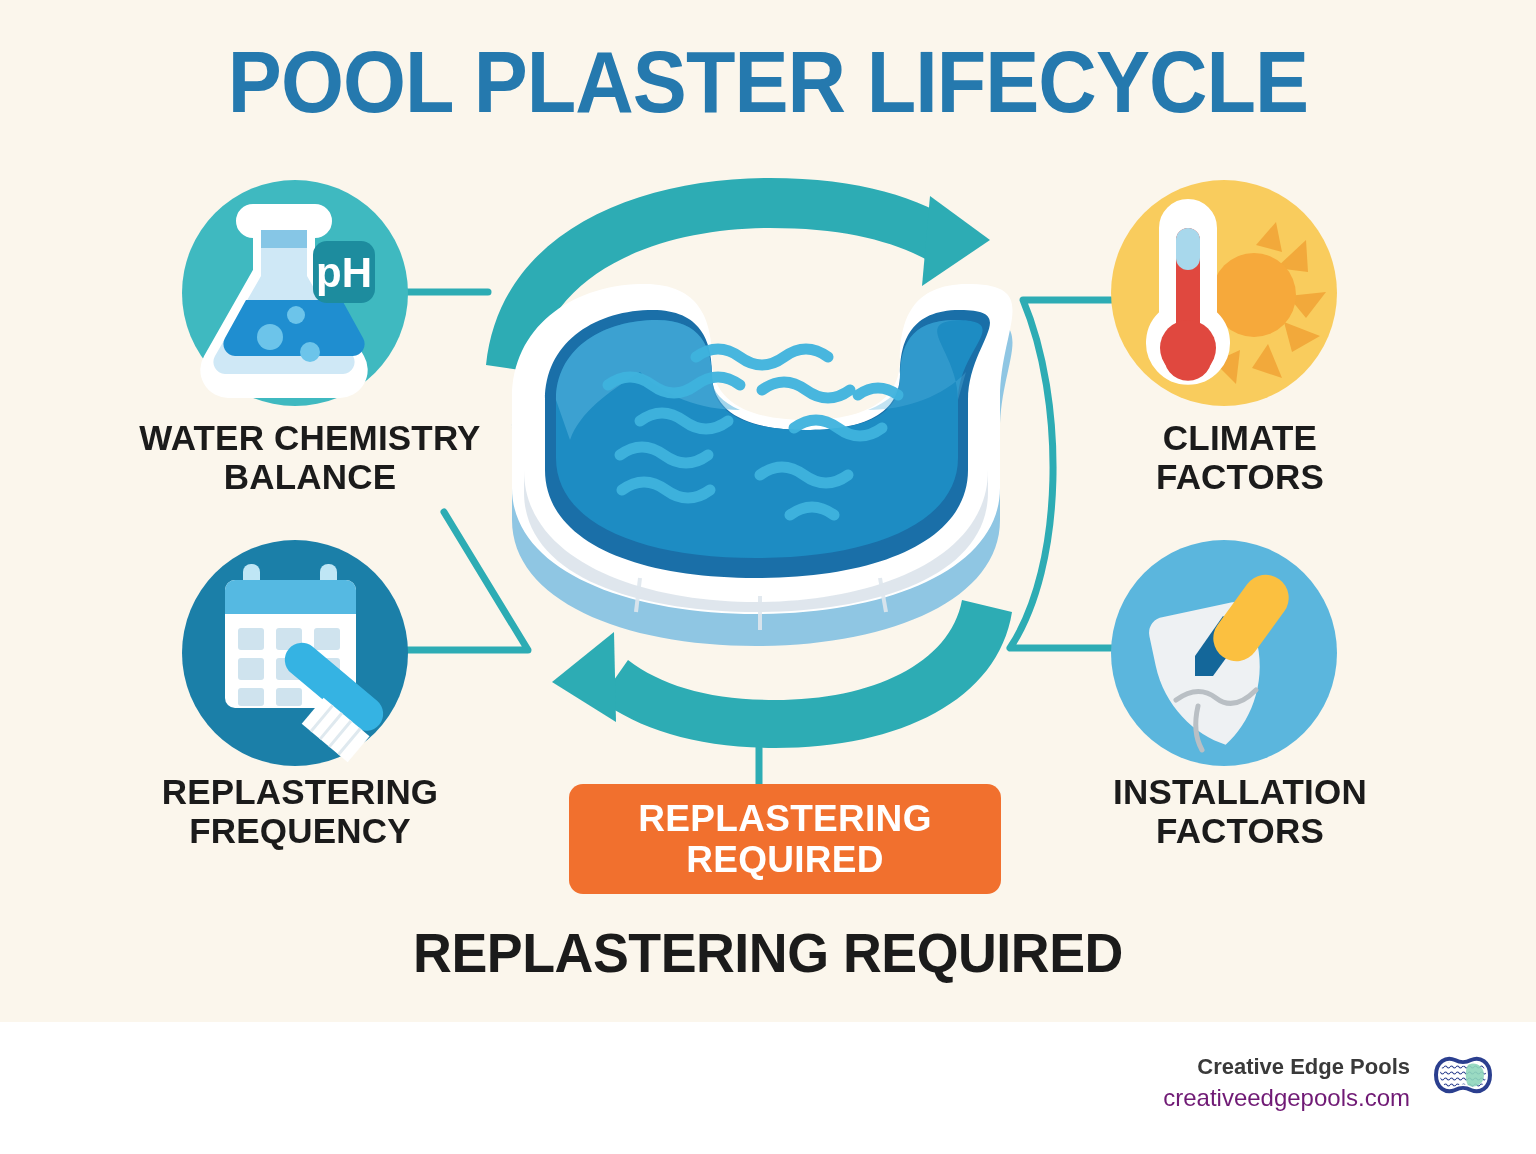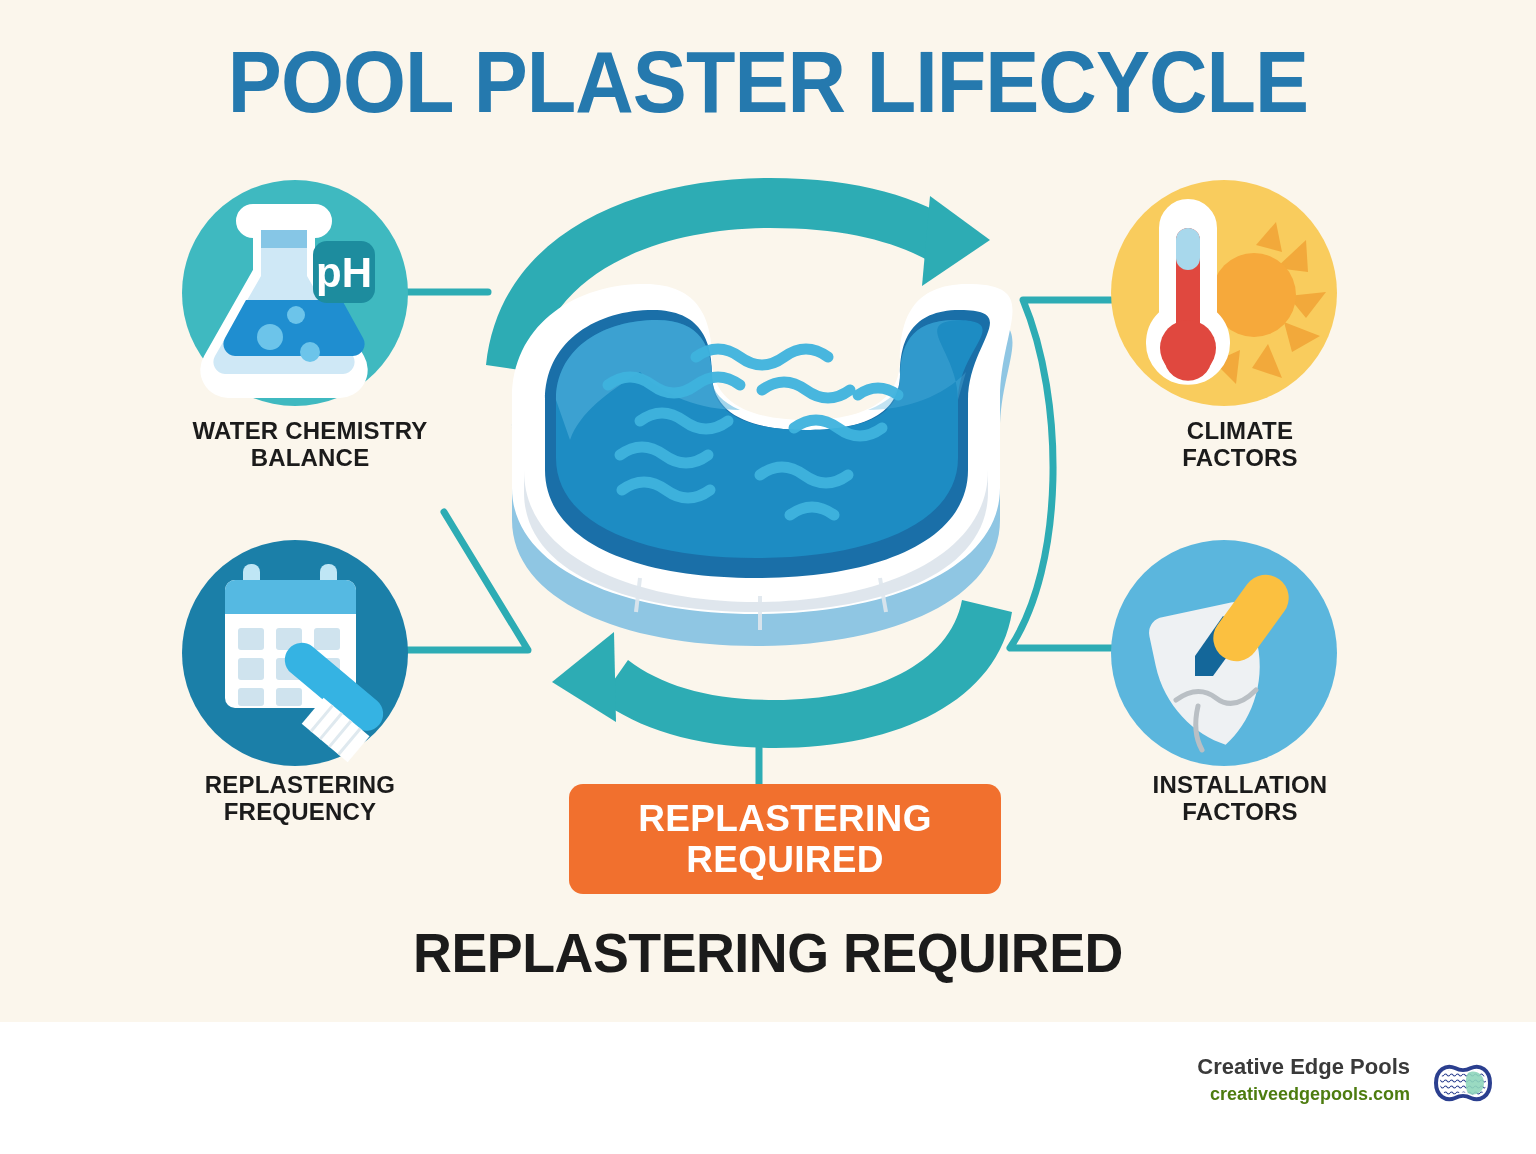--- a/index.html
+++ b/index.html
@@ -25,21 +25,21 @@
     white-space:nowrap;
   }
 
   
   .diagram{position:absolute;left:0;top:0;width:1536px;height:1022px;}
 
   
   .node-label{
     position:absolute;
     text-align:center;
-    font-size:24px;
+    font-size:35px;
     line-height:1.12;
     font-weight:bold;
     color:#1b1b1b;
     letter-spacing:0.2px;
     white-space:pre-line;
   }
   #label-water{left:60px;top:418px;width:500px;}
   #label-climate{left:1030px;top:418px;width:420px;text-align:center;}
   #label-maint{left:40px;top:772px;width:520px;}
   #label-install{left:1030px;top:772px;width:420px;}
@@ -62,25 +62,25 @@
     white-space:nowrap;
   }
 
   
   .footer{
     position:absolute;left:0;top:1022px;width:1536px;height:132px;
     background:#ffffff;
   }
   .footer-inner{
     position:absolute;right:42px;top:30px;
-    display:flex;align-items:flex-end;gap:22px;
+    display:flex;align-items:flex-start;gap:22px;
   }
   .brand-text{text-align:right;}
   .brand-name{font-size:22px;font-weight:bold;color:#3a3a3a;line-height:1.35;}
-  .brand-url{font-size:18px;color:#4d7c0f;line-height:1.35;font-weight:bold;}
+  .brand-url{font-size:24px;color:#701a75;line-height:1.35;}
   .brand-logo{width:62px;height:46px;}
 </style>
 </head>
 <body>
 
 <div class="stage">
 
   <div class="title">POOL PLASTER LIFECYCLE</div>
 
   <svg class="diagram" viewBox="0 0 1536 1022">

